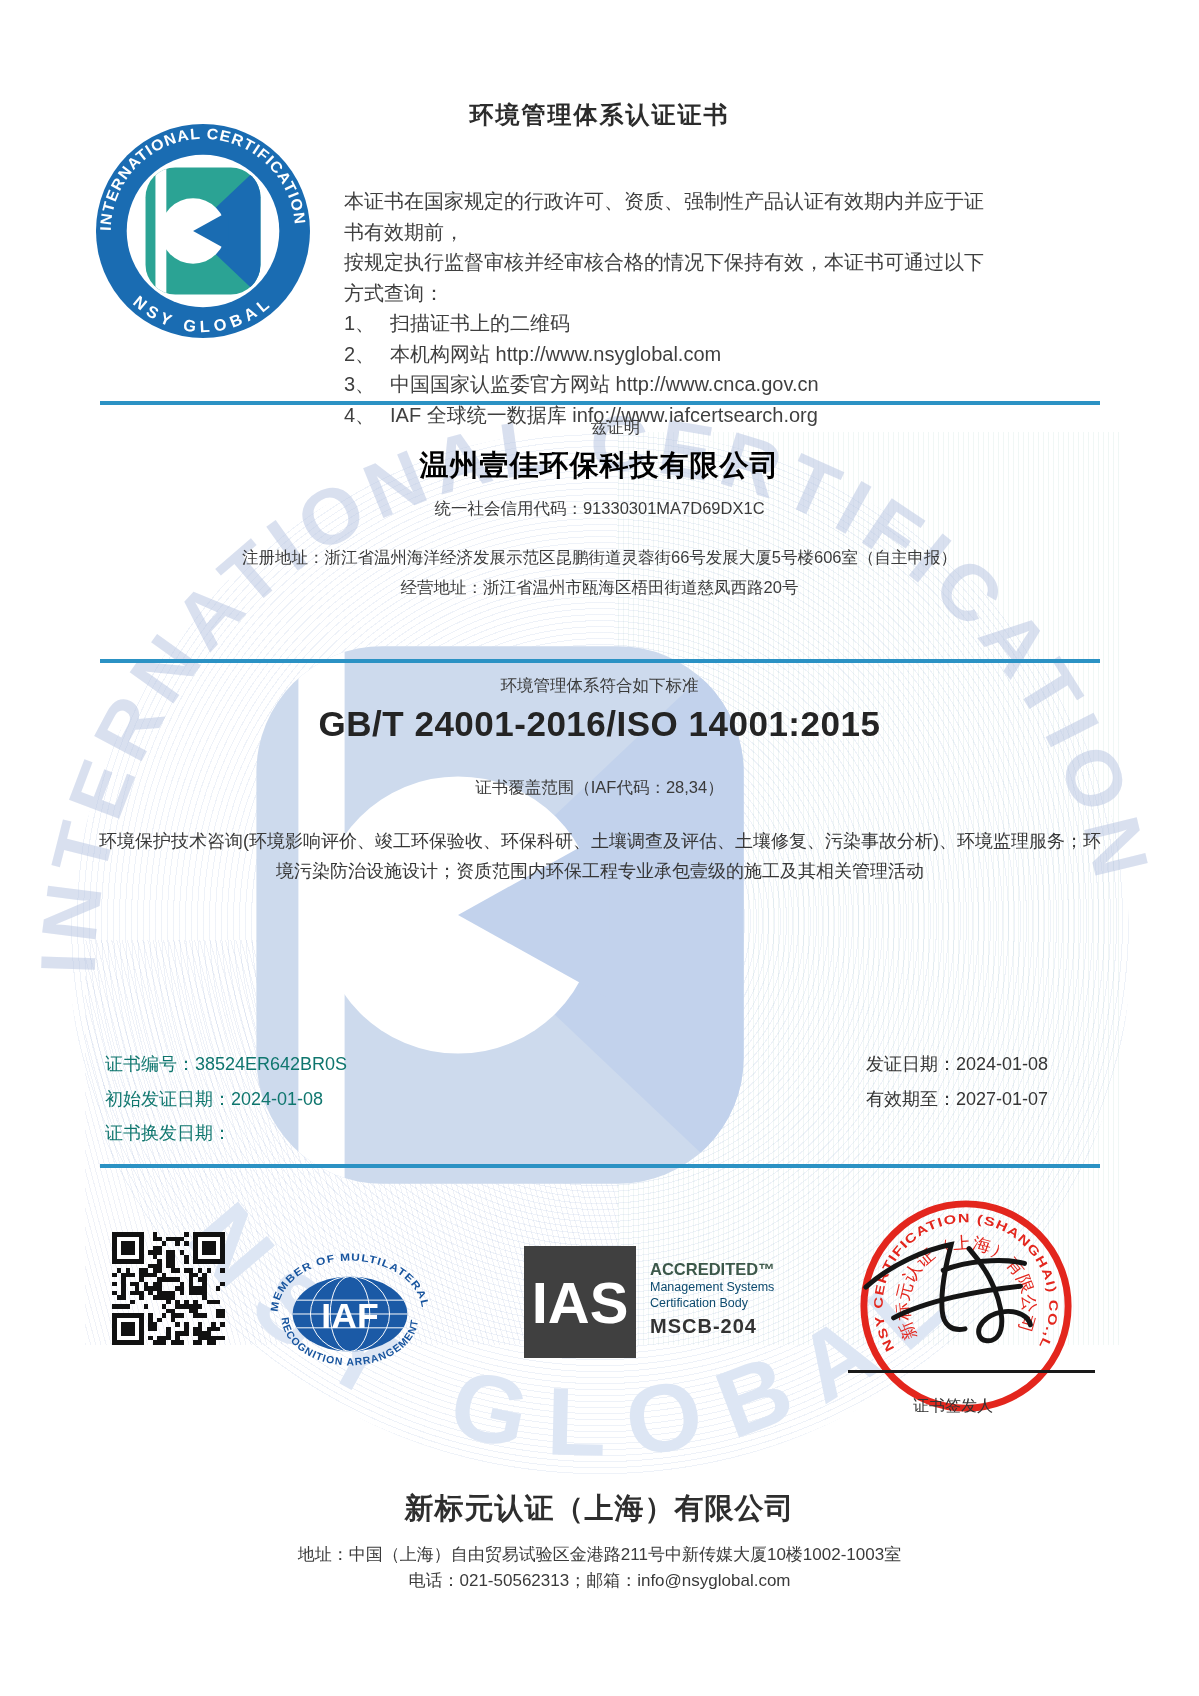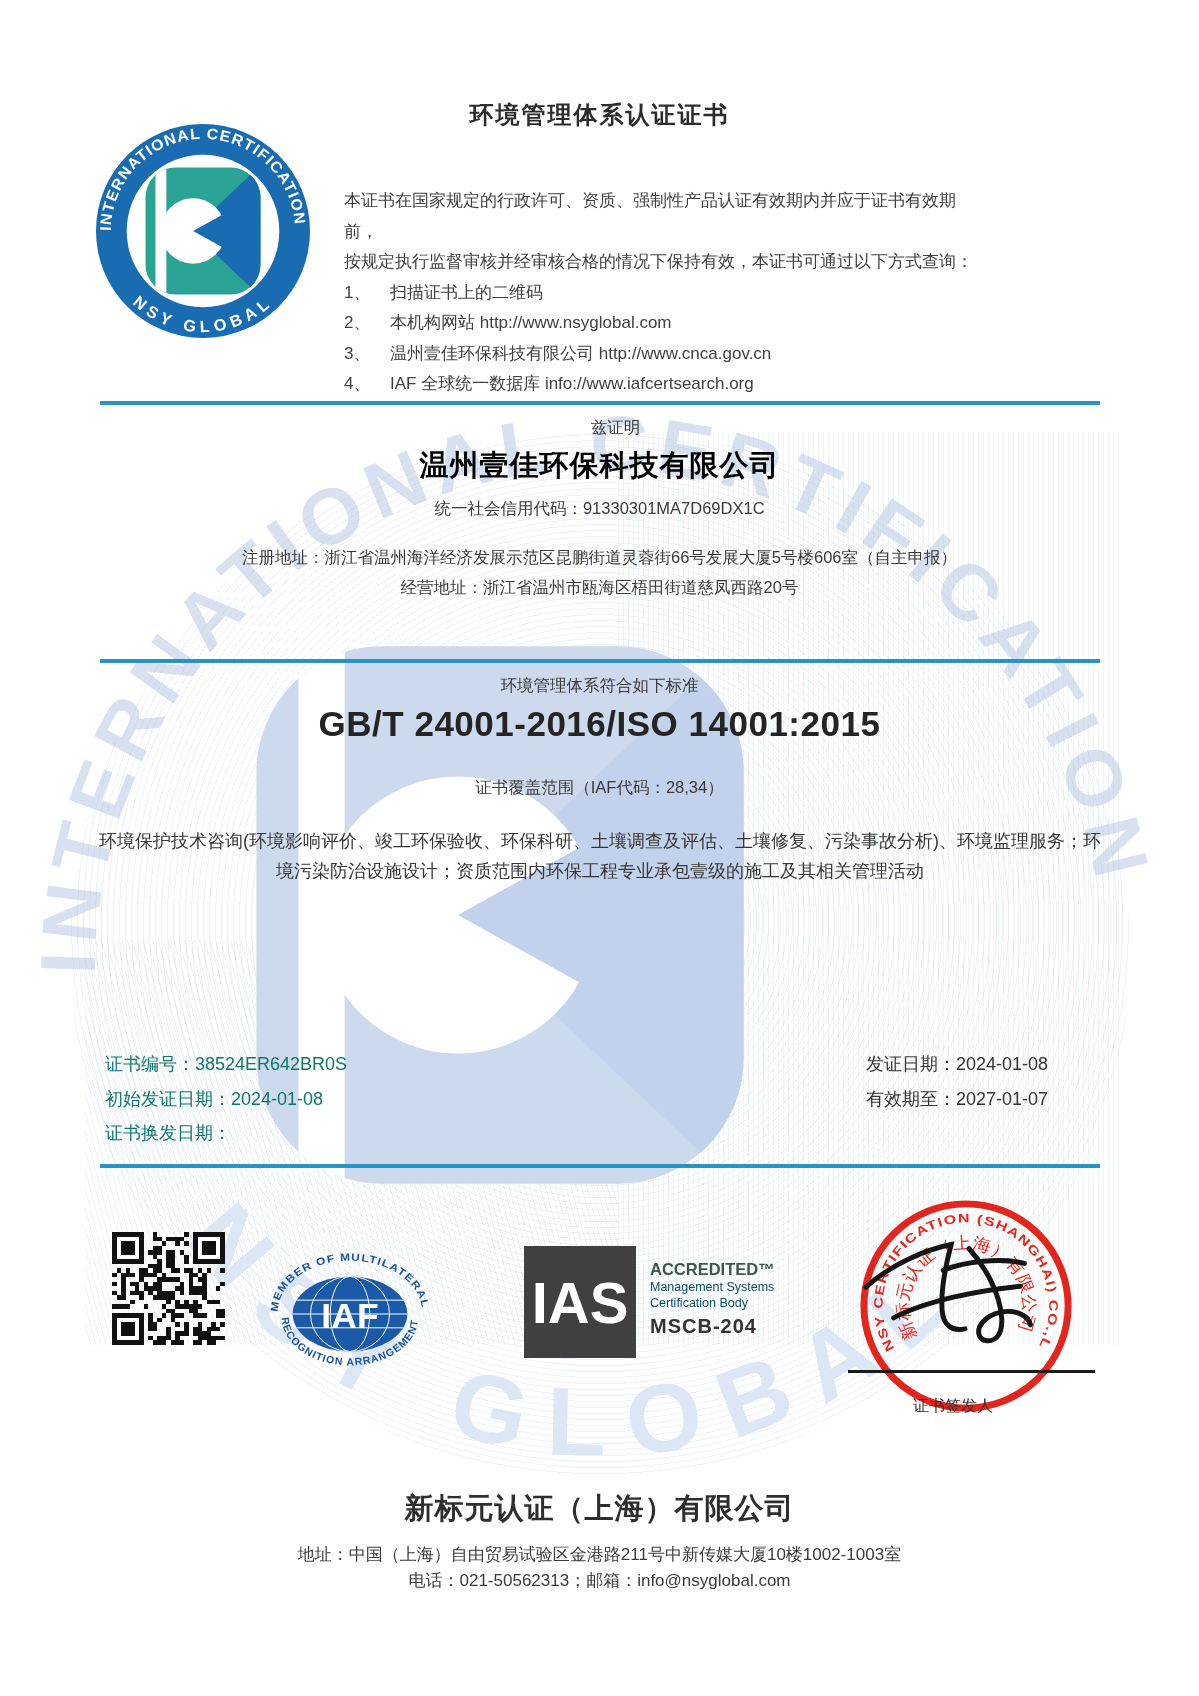--- a/index.html
+++ b/index.html
@@ -12,21 +12,21 @@
   .g-band-right{position:absolute;left:618px;top:432px;width:502px;height:913px;
            background:repeating-linear-gradient(90deg, rgba(110,175,160,.10) 0 1px, transparent 1px 5px);}
   .g-band-left{position:absolute;left:85px;top:940px;width:533px;height:405px;
            background:repeating-linear-gradient(75deg, rgba(130,150,200,.12) 0 1px, transparent 1px 5px);}
   .watermark{position:absolute;left:0;top:0;width:1199px;height:1696px;}
   
   .abs{position:absolute;}
   .ctr{left:0;width:1199px;text-align:center;}
   .title{top:99px;font-size:24px;font-weight:700;letter-spacing:2px;color:#2c2c2c;}
   .badge{left:94px;top:122px;width:218px;height:218px;}
-  .intro{left:344px;top:186px;width:645px;font-size:17px;line-height:30.5px;color:#3f3f3f;}
+  .intro{left:344px;top:186px;width:645px;font-size:20px;line-height:30.5px;color:#3f3f3f;}
   .intro-item{display:flex;}
   .intro-item .num{width:46px;flex:0 0 46px;}
   .divider{left:100px;width:1000px;height:4px;background:#2b92c4;}
   .d1{top:401px;} .d2{top:659px;} .d3{top:1164px;}
   .certify-label{top:417px;font-size:16.5px;padding-left:16px;}
   .company{top:446px;font-size:29px;font-weight:600;letter-spacing:1px;color:#000000;font-family:Liberation Mono, monospace;}
   .credit{top:498px;font-size:16.5px;}
   .addr1{top:547px;font-size:16.5px;}
   .addr2{top:577px;font-size:16.5px;}
   .std-intro{top:675px;font-size:16.5px;}
@@ -116,21 +116,21 @@
     <div class="intro-item">
       <span class="num">1、</span>
       <span>扫描证书上的二维码</span>
     </div>
     <div class="intro-item">
       <span class="num">2、</span>
       <span>本机构网站 http://www.nsyglobal.com</span>
     </div>
     <div class="intro-item">
       <span class="num">3、</span>
-      <span>温州壹佳环保科技有限公司 http://www.cnca.gov.cn</span>
+      <span>中国国家认监委官方网站 http://www.cnca.gov.cn</span>
     </div>
     <div class="intro-item">
       <span class="num">4、</span>
       <span>IAF 全球统一数据库 info://www.iafcertsearch.org</span>
     </div>
   </div>
 
   <div class="abs divider d1"></div>
 
   <div class="abs ctr certify-label">兹证明</div>

